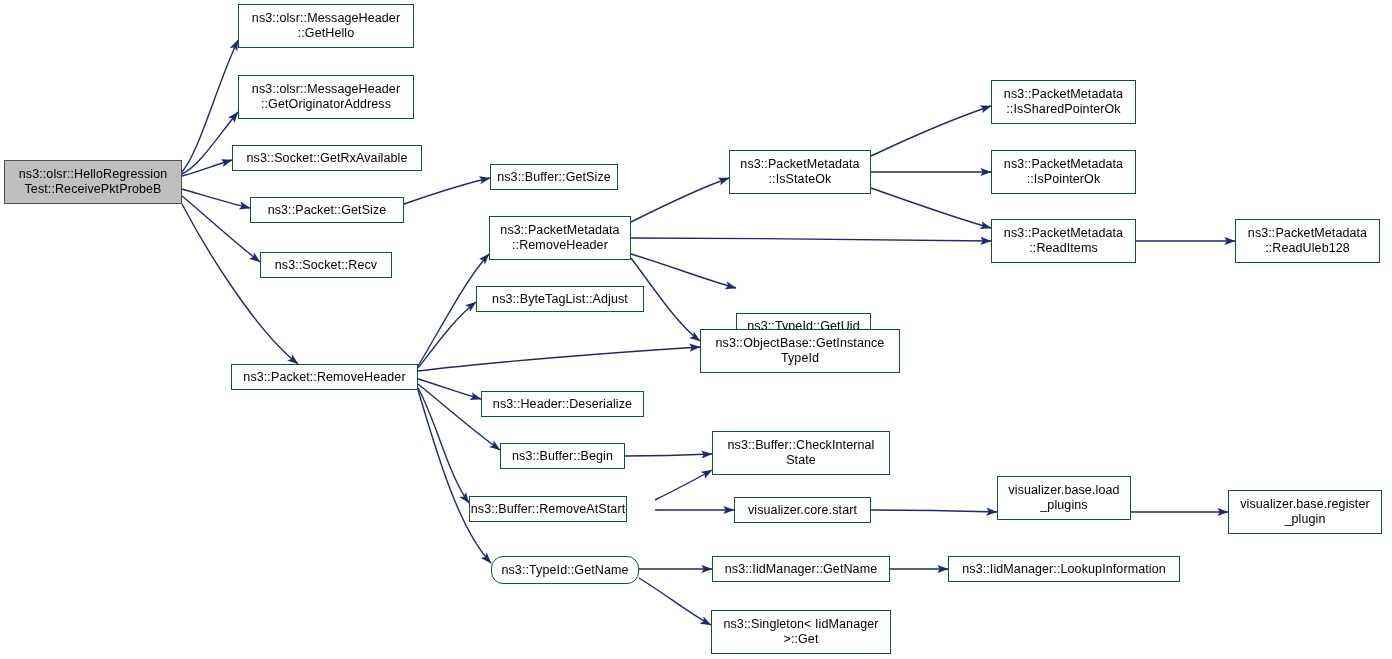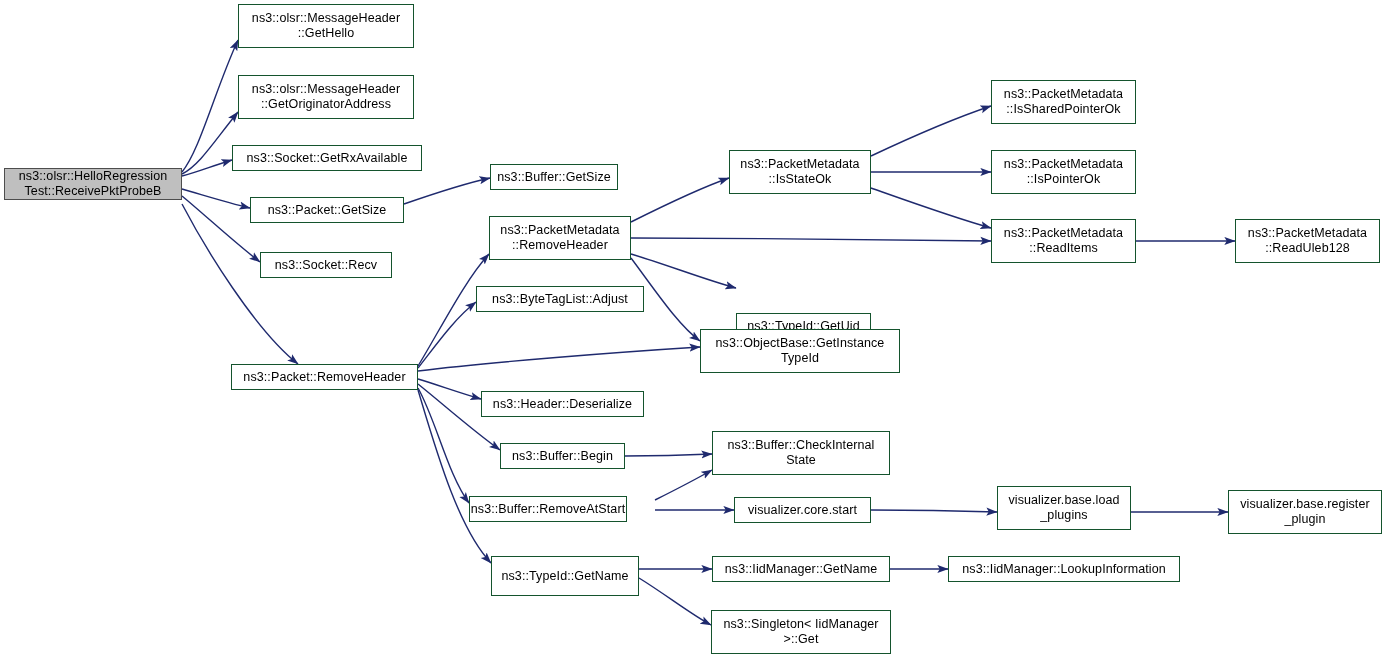--- a/index.html
+++ b/index.html
@@ -87,56 +87,56 @@
         <path d="M655,500 C675,490 698,478 712,470" fill="none" stroke="#1f2a6e" stroke-width="1.4" marker-end="url(#arrow)"></path>
         <path d="M655,510 C683,510 712,510 734,510" fill="none" stroke="#1f2a6e" stroke-width="1.4" marker-end="url(#arrow)"></path>
         <path d="M871,510 C910,510 965,511 997,512" fill="none" stroke="#1f2a6e" stroke-width="1.4" marker-end="url(#arrow)"></path>
         <path d="M1131,512 C1165,512 1200,512 1228,512" fill="none" stroke="#1f2a6e" stroke-width="1.4" marker-end="url(#arrow)"></path>
         <path d="M639,569 C665,569 692,569 712,569" fill="none" stroke="#1f2a6e" stroke-width="1.4" marker-end="url(#arrow)"></path>
         <path d="M639,578 C665,594 692,615 711,625" fill="none" stroke="#1f2a6e" stroke-width="1.4" marker-end="url(#arrow)"></path>
         <path d="M890,569 C910,569 932,569 948,569" fill="none" stroke="#1f2a6e" stroke-width="1.4" marker-end="url(#arrow)"></path>
       </g>
   </svg>
   <div id="nodes">
-      <div class="node root" style="left: 4px; top: 160px; width: 178px; height: 32px; margin-top: 8px;"><span>ns3::olsr::HelloRegression
+      <div class="node root" style="left: 4px; top: 160px; width: 178px; height: 44px;"><span>ns3::olsr::HelloRegression
 Test::ReceivePktProbeB</span></div>
       <div class="node" style="left: 238px; top: 4px; width: 176px; height: 44px;"><span>ns3::olsr::MessageHeader
 ::GetHello</span></div>
       <div class="node" style="left: 238px; top: 75px; width: 176px; height: 44px;"><span>ns3::olsr::MessageHeader
 ::GetOriginatorAddress</span></div>
       <div class="node" style="left: 232px; top: 145px; width: 190px; height: 26px;"><span>ns3::Socket::GetRxAvailable</span></div>
       <div class="node" style="left: 250px; top: 197px; width: 154px; height: 26px;"><span>ns3::Packet::GetSize</span></div>
       <div class="node" style="left: 260px; top: 252px; width: 132px; height: 26px;"><span>ns3::Socket::Recv</span></div>
       <div class="node" style="left: 231px; top: 364px; width: 187px; height: 26px;"><span>ns3::Packet::RemoveHeader</span></div>
       <div class="node" style="left: 490px; top: 164px; width: 128px; height: 26px;"><span>ns3::Buffer::GetSize</span></div>
       <div class="node" style="left: 489px; top: 216px; width: 142px; height: 44px;"><span>ns3::PacketMetadata
 ::RemoveHeader</span></div>
       <div class="node" style="left: 476px; top: 286px; width: 168px; height: 26px;"><span>ns3::ByteTagList::Adjust</span></div>
       <div class="node" style="left: 481px; top: 391px; width: 163px; height: 26px;"><span>ns3::Header::Deserialize</span></div>
       <div class="node" style="left: 500px; top: 443px; width: 125px; height: 26px;"><span>ns3::Buffer::Begin</span></div>
       <div class="node" style="left: 469px; top: 496px; width: 158px; height: 26px;"><span>ns3::Buffer::RemoveAtStart</span></div>
-      <div class="node" style="left: 491px; top: 556px; width: 148px; height: 40px;"><span>ns3::TypeId::GetName</span></div>
+      <div class="node" style="left: 491px; top: 556px; width: 148px; height: 28px; border-radius: 12px;"><span>ns3::TypeId::GetName</span></div>
       <div class="node" style="left: 729px; top: 150px; width: 142px; height: 44px;"><span>ns3::PacketMetadata
 ::IsStateOk</span></div>
       <div class="node" style="left: 736px; top: 276px; width: 135px; height: 26px; margin-top: 37px;"><span>ns3::TypeId::GetUid</span></div>
       <div class="node" style="left: 700px; top: 329px; width: 200px; height: 44px;"><span>ns3::ObjectBase::GetInstance
 TypeId</span></div>
       <div class="node" style="left: 712px; top: 431px; width: 178px; height: 44px;"><span>ns3::Buffer::CheckInternal
 State</span></div>
       <div class="node" style="left: 734px; top: 497px; width: 137px; height: 26px;"><span>visualizer.core.start</span></div>
       <div class="node" style="left: 712px; top: 556px; width: 178px; height: 26px;"><span>ns3::IidManager::GetName</span></div>
       <div class="node" style="left: 711px; top: 610px; width: 180px; height: 44px;"><span>ns3::Singleton&lt; IidManager
 &gt;::Get</span></div>
       <div class="node" style="left: 991px; top: 80px; width: 145px; height: 44px;"><span>ns3::PacketMetadata
 ::IsSharedPointerOk</span></div>
       <div class="node" style="left: 991px; top: 150px; width: 145px; height: 44px;"><span>ns3::PacketMetadata
 ::IsPointerOk</span></div>
       <div class="node" style="left: 991px; top: 219px; width: 145px; height: 44px;"><span>ns3::PacketMetadata
 ::ReadItems</span></div>
-      <div class="node" style="left: 997px; top: 486px; width: 134px; height: 44px;"><span>visualizer.base.load
+      <div class="node" style="left: 997px; top: 476px; width: 134px; height: 44px;"><span>visualizer.base.load
 _plugins</span></div>
       <div class="node" style="left: 948px; top: 556px; width: 232px; height: 26px;"><span>ns3::IidManager::LookupInformation</span></div>
       <div class="node" style="left: 1235px; top: 219px; width: 145px; height: 44px;"><span>ns3::PacketMetadata
 ::ReadUleb128</span></div>
       <div class="node" style="left: 1228px; top: 490px; width: 154px; height: 44px;"><span>visualizer.base.register
 _plugin</span></div>
     </div>
 </div>
 
 </body></html>

